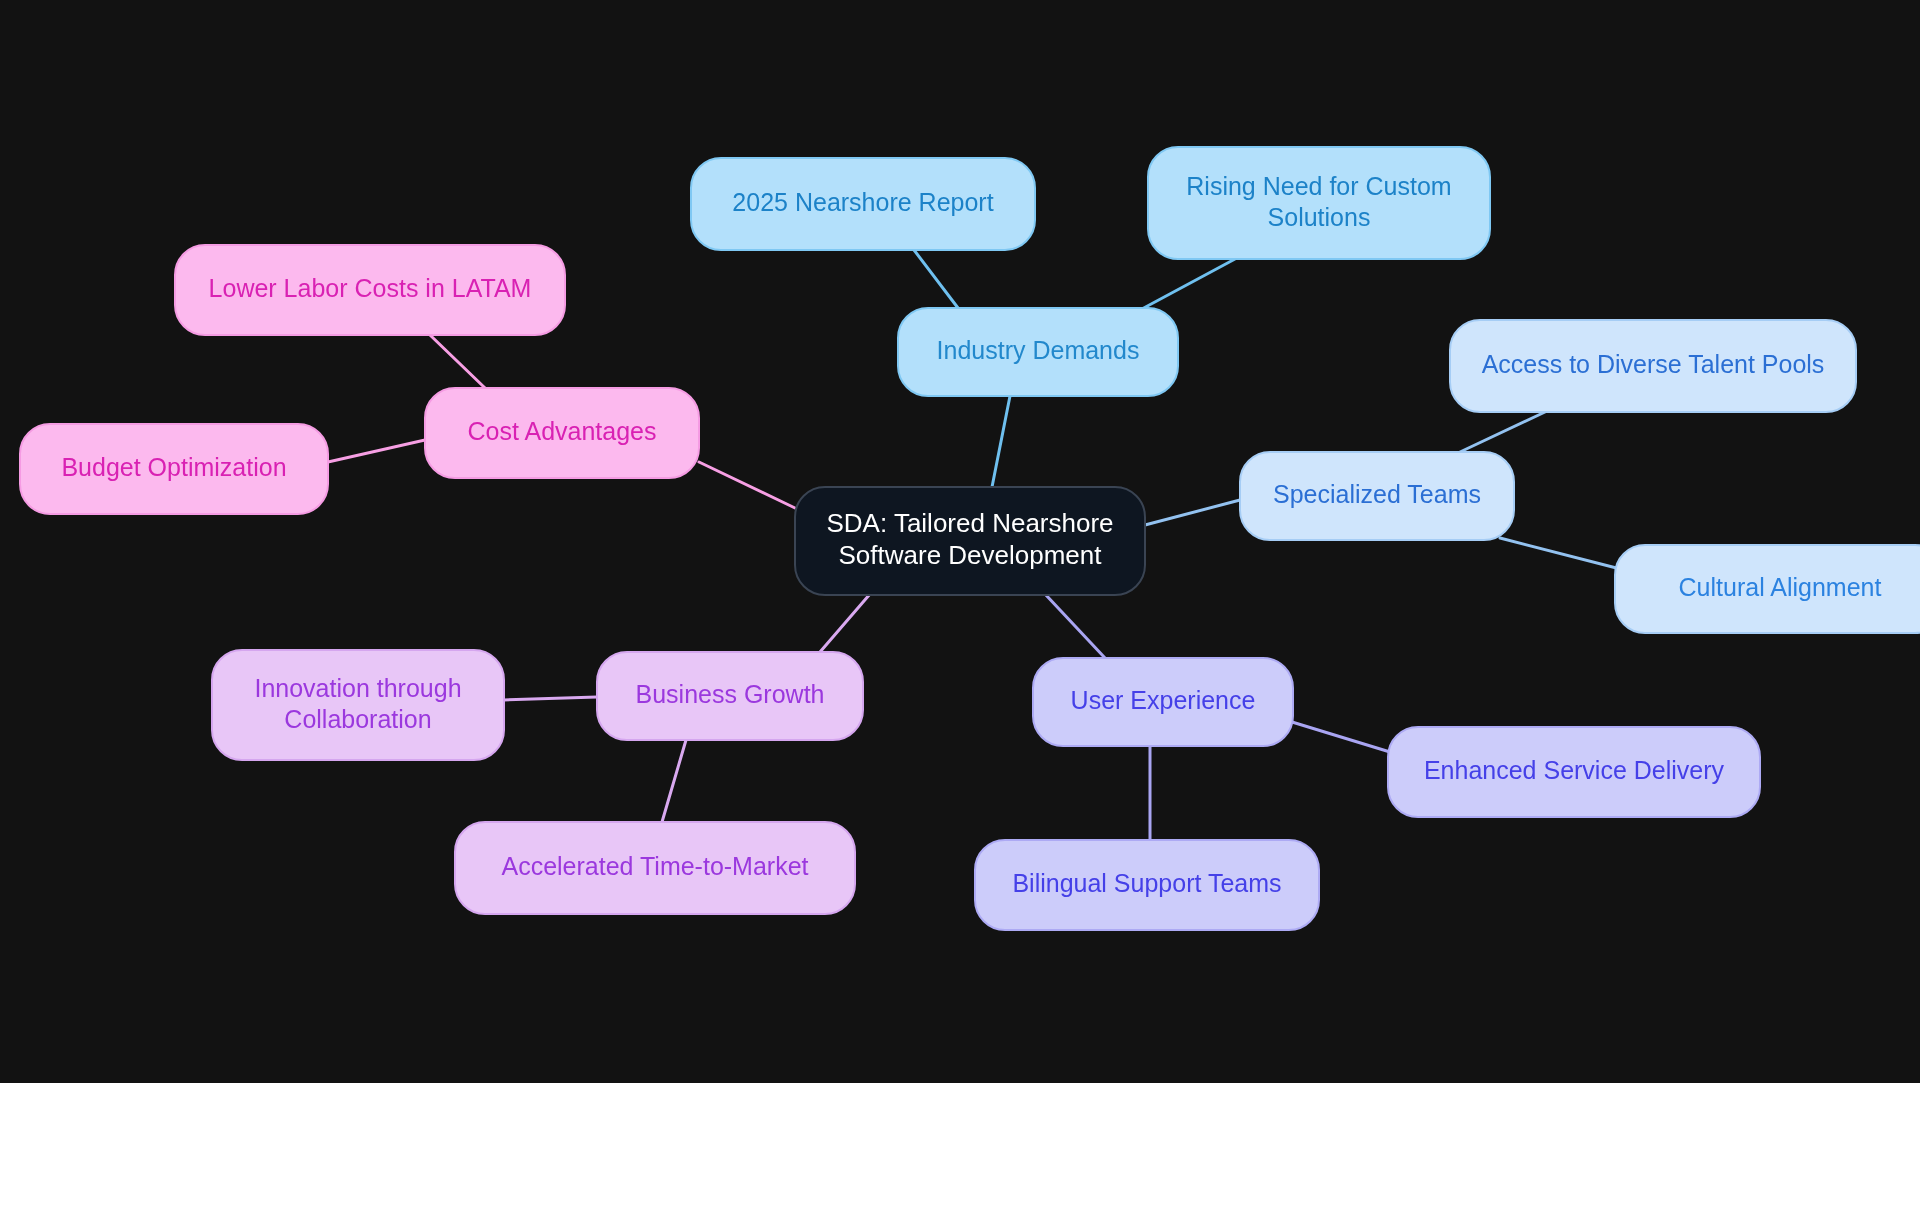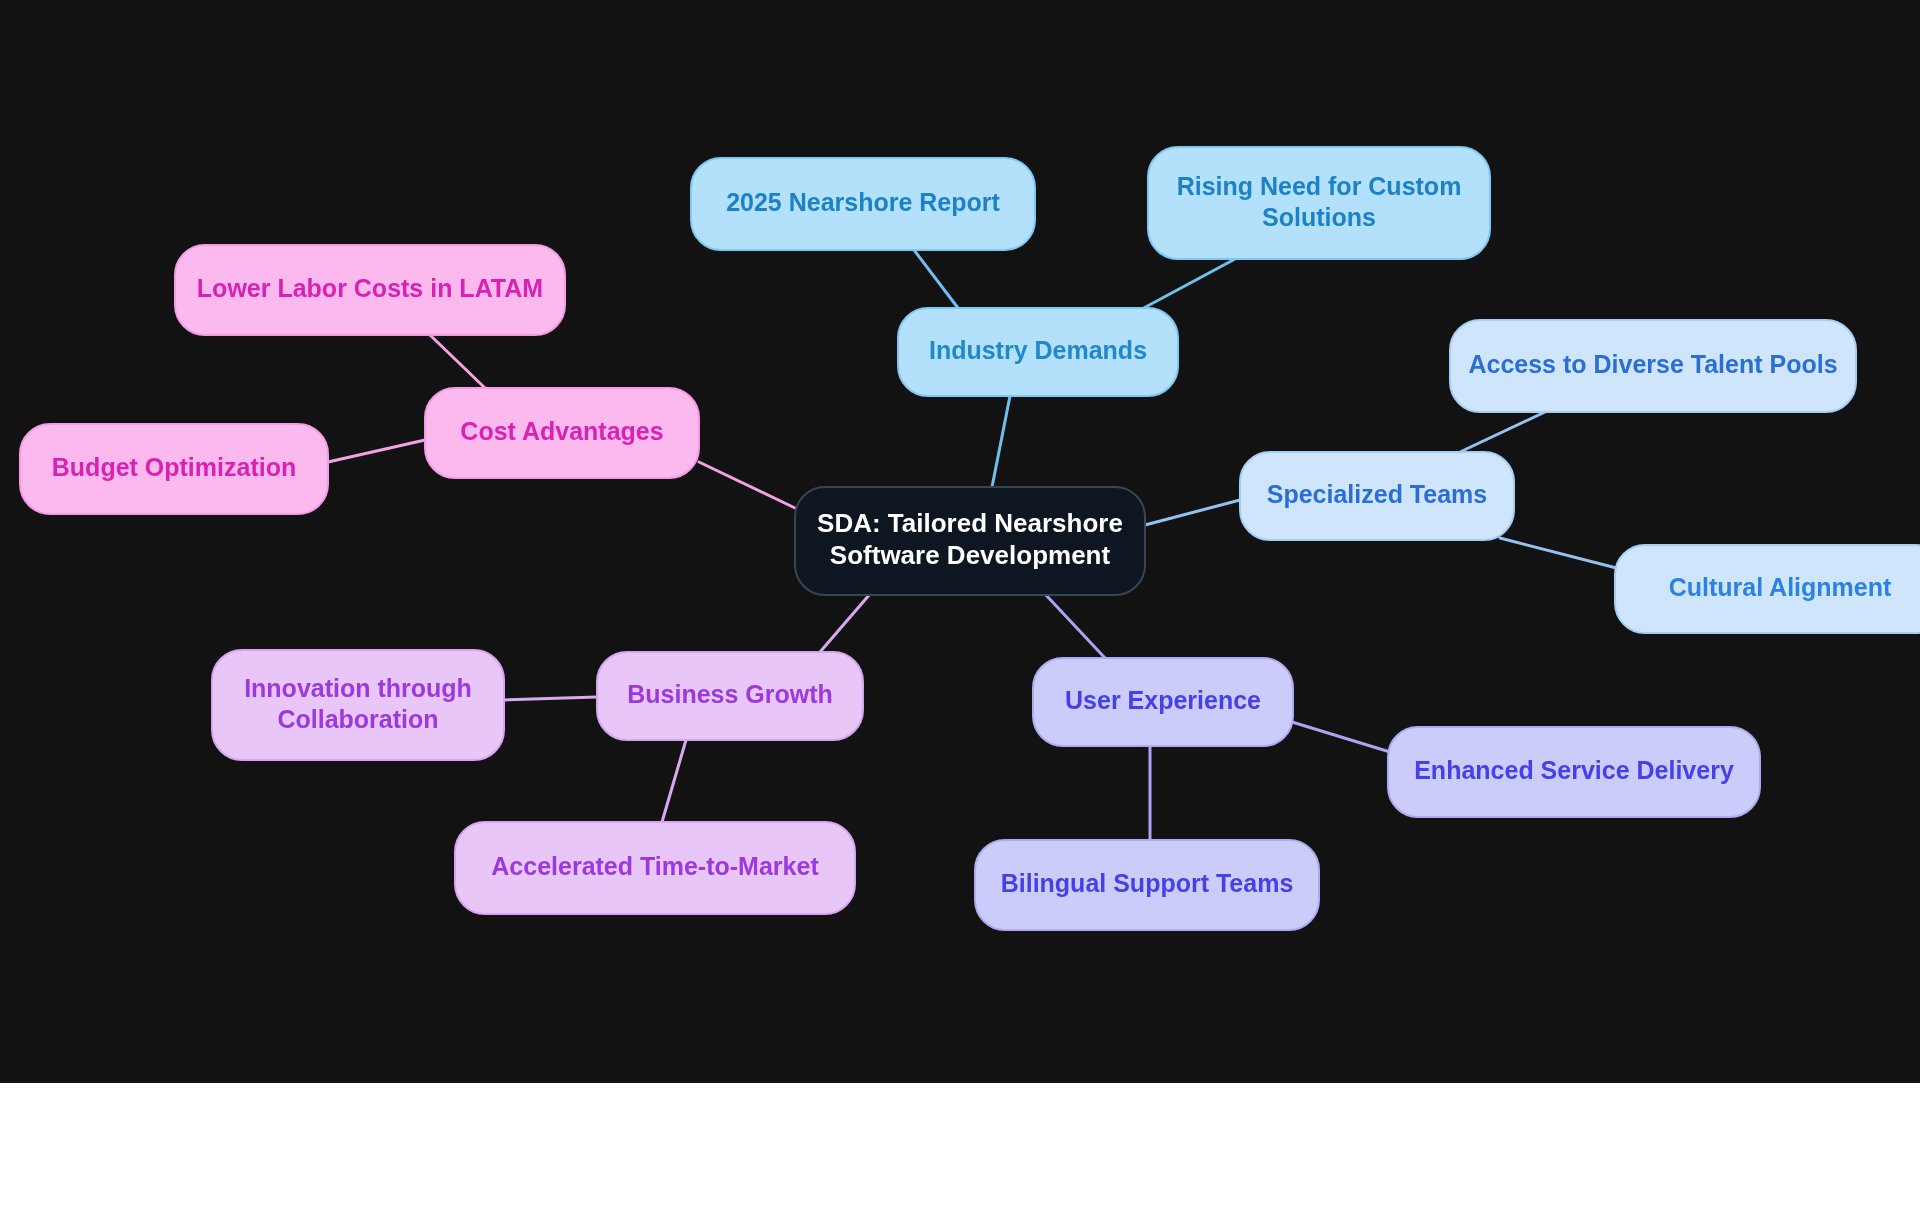--- a/index.html
+++ b/index.html
@@ -47,21 +47,21 @@
     width: 1920px;
     height: 132px;
     background: #ffffff;
   }
 </style>
 </head>
 <body>
 
 <div id="root">
 
-  <div id="canvas" style="background: rgb(18, 18, 18); font-weight: bold;">
+  <div id="canvas" style="background: rgb(18, 18, 18);">
     <svg id="mindmap-svg" viewBox="0 0 1920 1083" xmlns="http://www.w3.org/2000/svg">
       <g id="edges-layer">
           <line x1="992" y1="487" x2="1010" y2="396" stroke="#6FC0EF" stroke-width="3" stroke-linecap="round"></line>
           <line x1="958" y1="308" x2="914" y2="250" stroke="#6FC0EF" stroke-width="3" stroke-linecap="round"></line>
           <line x1="1140" y1="310" x2="1235" y2="259" stroke="#6FC0EF" stroke-width="3" stroke-linecap="round"></line>
           <line x1="1145" y1="525" x2="1240" y2="500" stroke="#93C2F0" stroke-width="3" stroke-linecap="round"></line>
           <line x1="1460" y1="452" x2="1545" y2="412" stroke="#93C2F0" stroke-width="3" stroke-linecap="round"></line>
           <line x1="1500" y1="538" x2="1632" y2="572" stroke="#93C2F0" stroke-width="3" stroke-linecap="round"></line>
           <line x1="795" y1="508" x2="699" y2="462" stroke="#F79FE4" stroke-width="3" stroke-linecap="round"></line>
           <line x1="485" y1="388" x2="430" y2="335" stroke="#F79FE4" stroke-width="3" stroke-linecap="round"></line>

